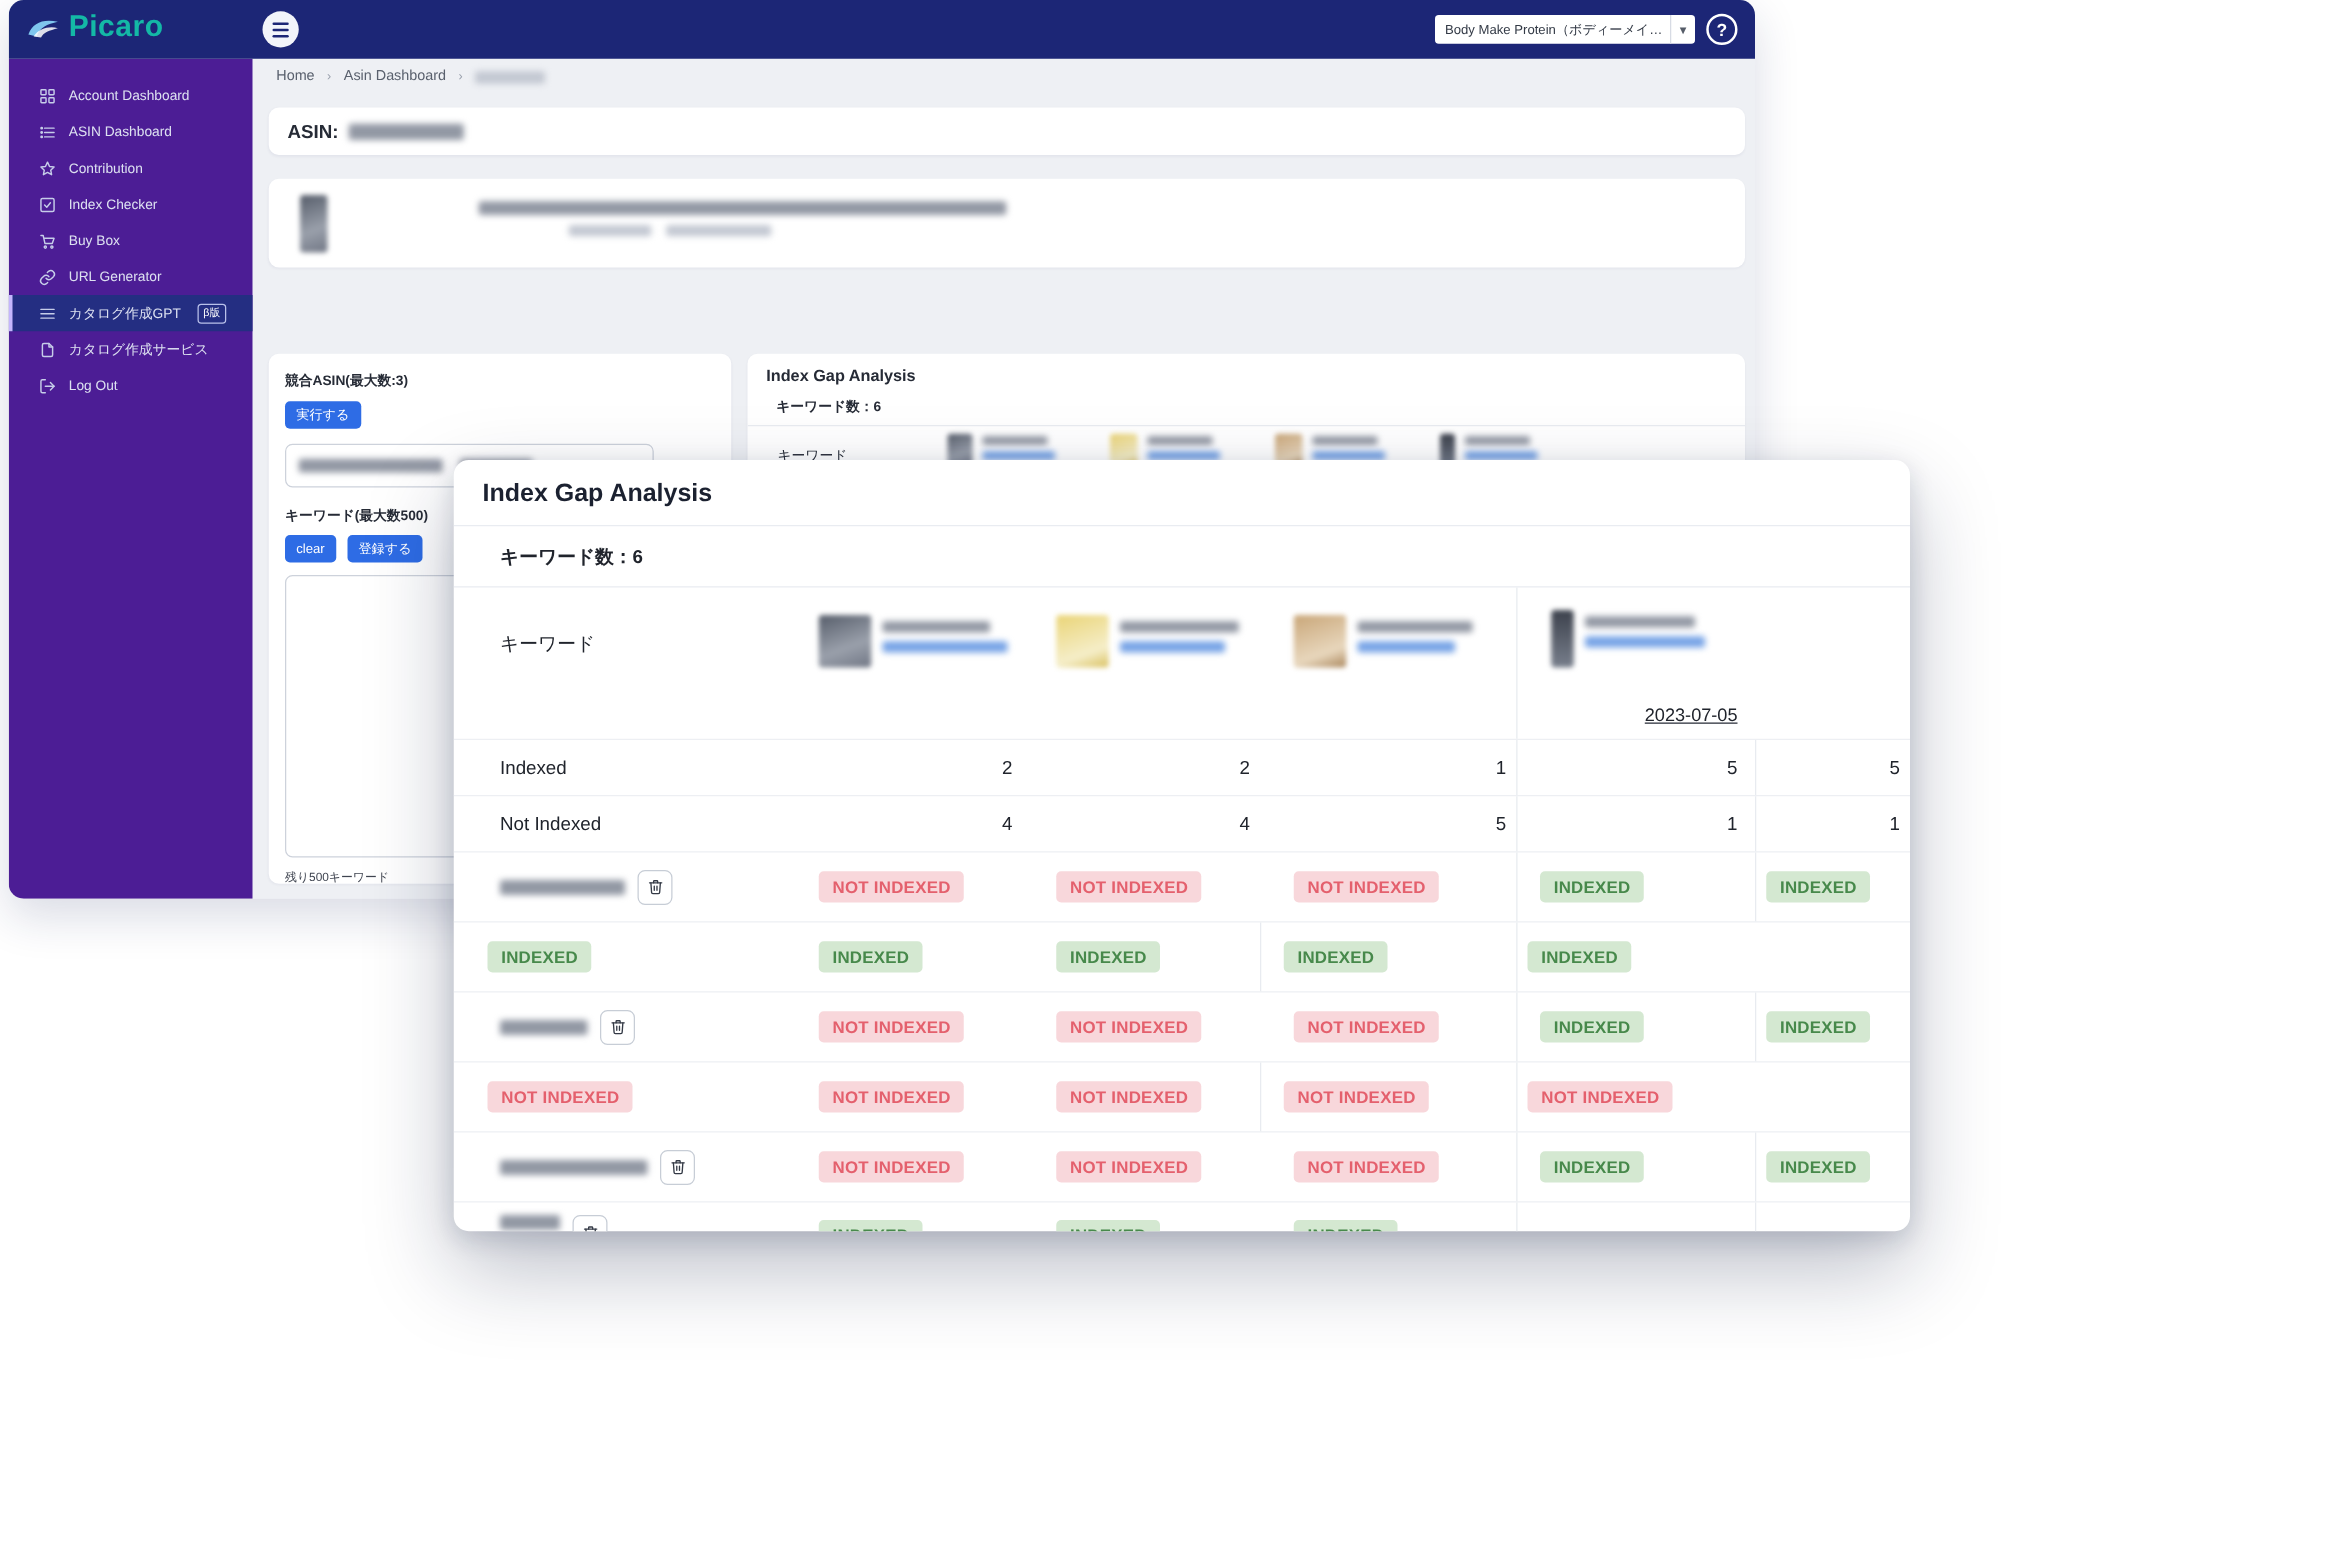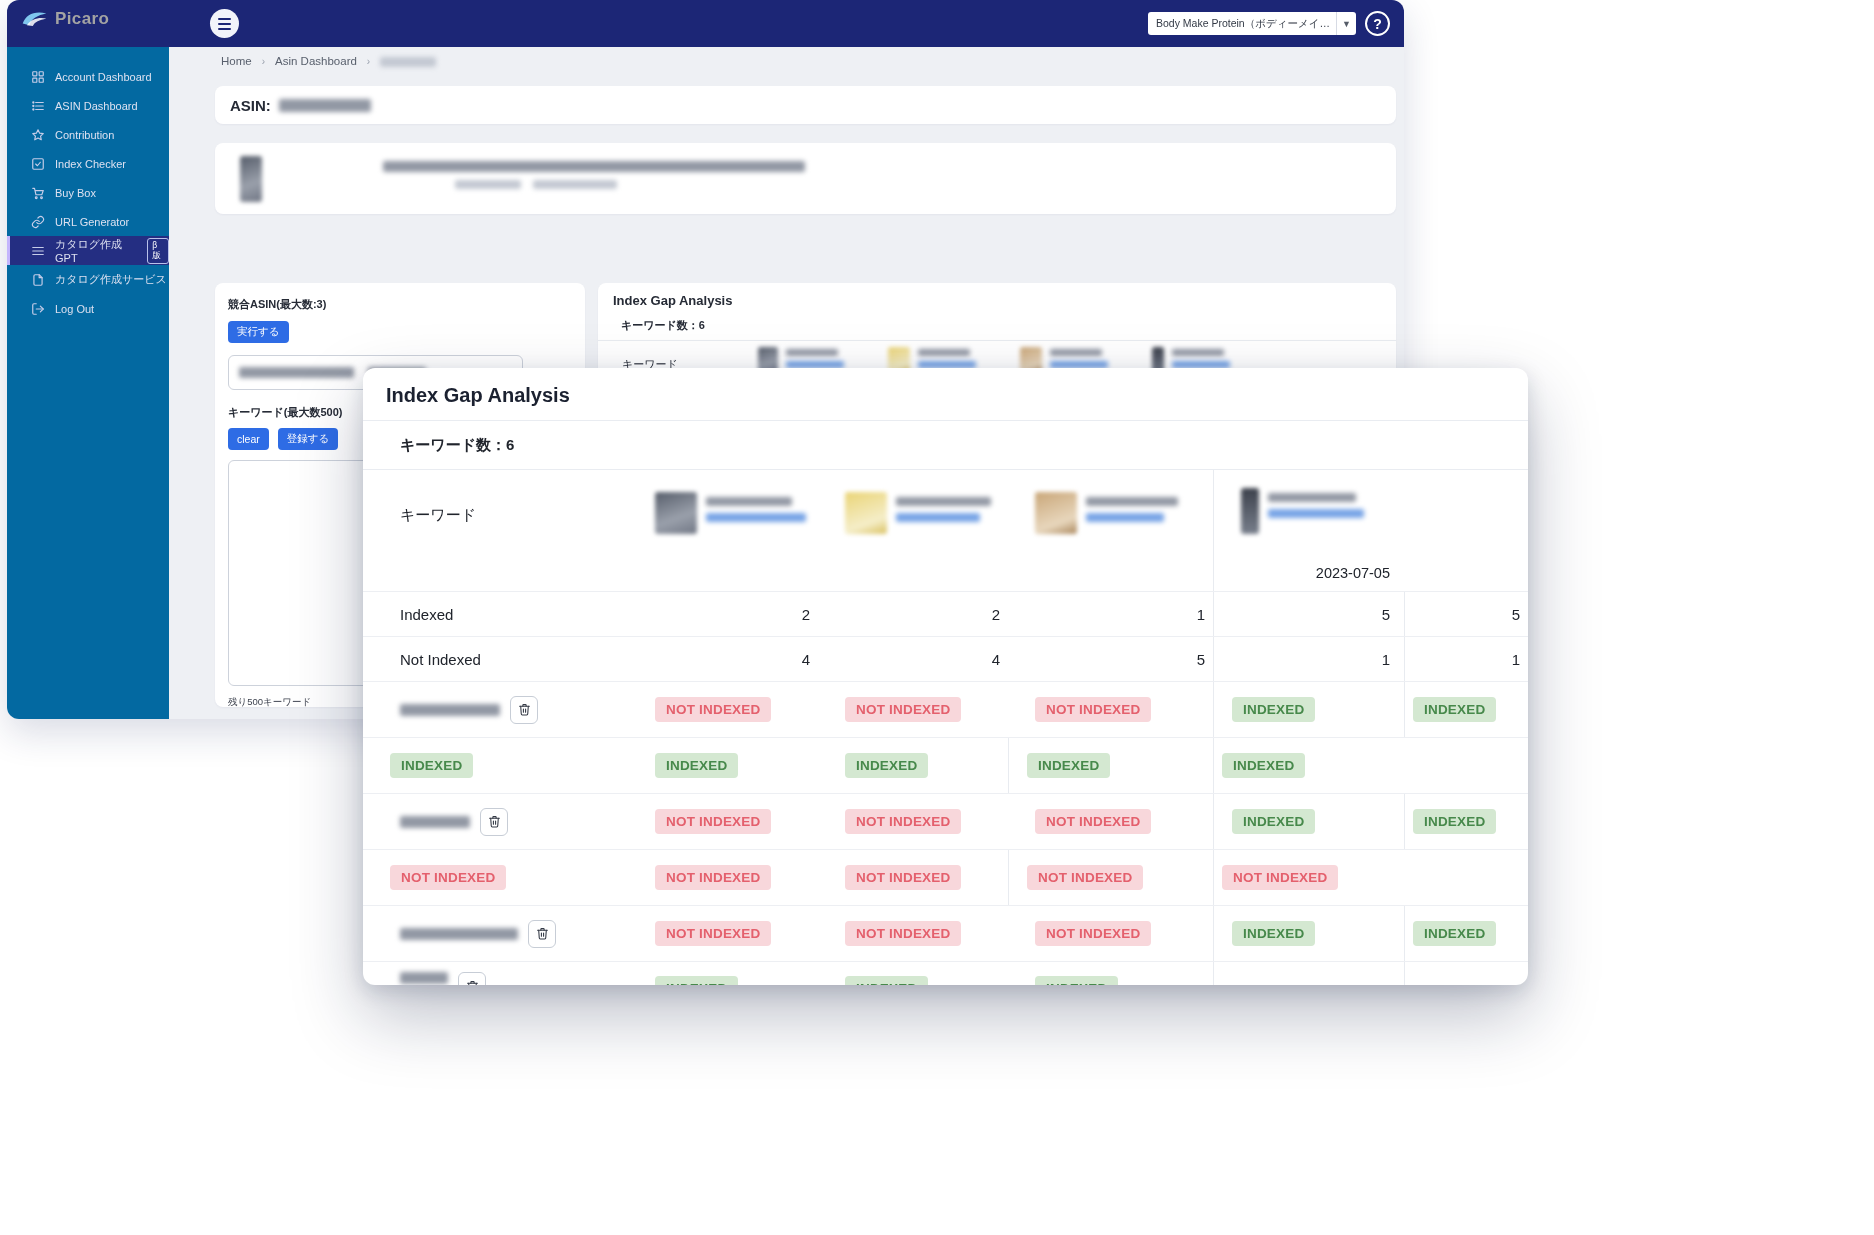--- a/index.html
+++ b/index.html
@@ -15,42 +15,42 @@
   
   .app {
     position: absolute; left: 7px; top: 0; width: 1397px; height: 719px;
     border-radius: 12px; overflow: hidden; background: #eef0f4;
     box-shadow: 0 14px 36px rgba(25,35,95,.16);
   }
 
   
   .topbar { position: absolute; left:0; top:0; right:0; height:47px; background:#1c2676; z-index:3; }
   .brand { position:absolute; left:14px; top:8px; display:flex; align-items:center; gap:7px; }
-  .brand-text { color:#a3a3a3; font-size:17px; font-weight:800; letter-spacing:.4px; }
+  .brand-text { color:#14b8a6; font-size:24px; font-weight:800; letter-spacing:.4px; }
   .hamburger {
     position:absolute; left:203px; top:9px; width:29px; height:29px; border-radius:50%;
     background:#f2f4fa; border:none; display:flex; flex-direction:column; justify-content:center;
     align-items:center; gap:3px; cursor:pointer;
   }
   .hamburger span { width:13px; height:2px; background:#1c2676; border-radius:1px; }
   .acct {
     position:absolute; right:48px; top:12px; width:208px; height:23px; background:#fff;
     border-radius:3px; display:flex; align-items:center; font-size:10.5px; color:#333a46;
     padding-left:8px; cursor:pointer;
   }
   .acct-label { white-space:nowrap; overflow:hidden; text-overflow:ellipsis; flex:1; }
   .acct-chevron { width:20px; align-self:stretch; border-left:1px solid #d7dbe4; display:flex; align-items:center; justify-content:center; color:#555c68; font-size:9px; }
   .help {
     position:absolute; right:14px; top:11px; width:25px; height:25px; border-radius:50%;
     border:2px solid #fff; color:#fff; font-size:14px; font-weight:700;
     display:flex; align-items:center; justify-content:center; cursor:pointer;
   }
 
   
-  .sidebar { position:absolute; left:0; top:47px; bottom:0; width:162px; background:#0369a1; padding-top:15px; z-index:2; }
+  .sidebar { position:absolute; left:0; top:47px; bottom:0; width:195px; background:#4c1d95; padding-top:15px; z-index:2; }
   .side-item { height:29px; display:flex; align-items:center; gap:10px; padding-left:24px; color:#dde1f1; font-size:11px; cursor:pointer; }
   .side-item svg { width:14px; height:14px; stroke:#c6cde9; fill:none; stroke-width:2; stroke-linecap:round; stroke-linejoin:round; flex:0 0 auto; }
   .side-item.active { background:#242e82; border-left:3px solid #c4b5fd; padding-left:21px; }
   .beta-badge { border:1px solid #b9c1ea; color:#fff; font-size:8.5px; padding:1px 4px; border-radius:3px; margin-left:3px; }
 
   
   .main { position:absolute; left:193px; top:47px; right:0; bottom:0; background:#eef0f4; }
   .card { position:absolute; background:#fff; border-radius:8px; box-shadow:0 1px 2px rgba(30,40,90,.05); }
 
   .breadcrumb { position:absolute; left:21px; top:8px; display:flex; align-items:flex-end; gap:10px; font-size:11.5px; color:#59606d; }
@@ -109,21 +109,21 @@
 
   .hdr-row { height:122px; }
   .hdr-kw { align-items:flex-start; padding:36px 0 0 37px; font-size:15px; color:#20242c; }
   .hdr-prod { align-items:flex-start; padding:22px 0 0 27px; gap:9px; }
   .prod-thumb { width:42px; height:42px; }
   .prod-thumb.narrow { width:18px; height:46px; }
   .prod-lines { display:flex; flex-direction:column; gap:7px; padding-top:5px; }
   .hdr-main { flex-direction:column; align-items:stretch; justify-content:space-between; padding:0; }
   .hdr-main .prod-wrap { display:flex; gap:9px; padding:18px 0 0 27px; align-items:flex-start; }
   .date-txt { font-size:14.5px; color:#20242c; }
-  .date-slot { display:flex; justify-content:flex-end; padding:0 14px 10px 0; }
+  .date-slot { display:flex; justify-content:flex-end; padding:0 14px 10px 0;text-decoration:underline; }
   .hdr-date6 { flex-direction:column; align-items:stretch; justify-content:flex-end; }
 
   .count-row { height:45px; font-size:15px; color:#20242c; }
   .count-label { padding-left:37px; }
   .c-num { justify-content:flex-end; padding-right:8px; font-size:15px; color:#20242c; }
   .c-num.p14 { padding-right:14px; }
 
   .kw-row { height:56px; }
   .kw-cell { padding-left:37px; gap:10px; font-size:15px; color:#20242c; }
   .trash-btn { width:28px; height:28px; border:1px solid #c7cdd6; border-radius:6px; background:#fff; display:flex; align-items:center; justify-content:center; cursor:pointer; flex:0 0 auto; }

